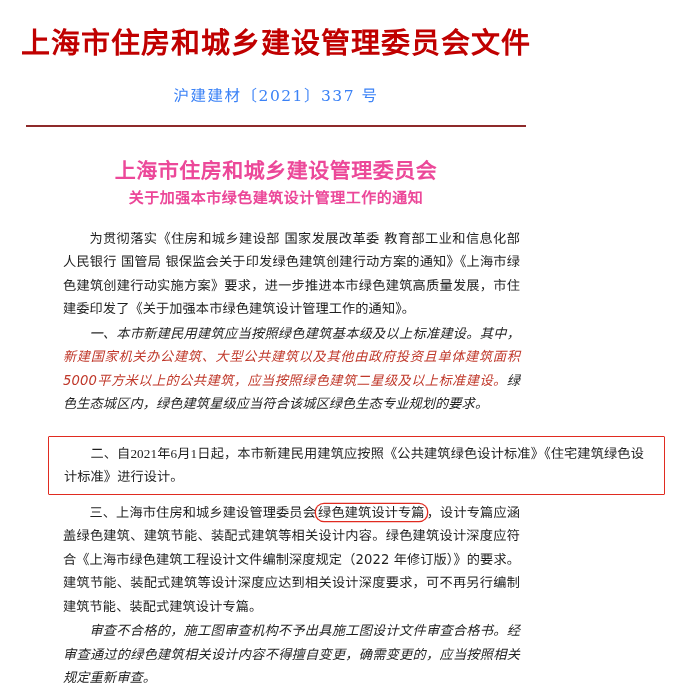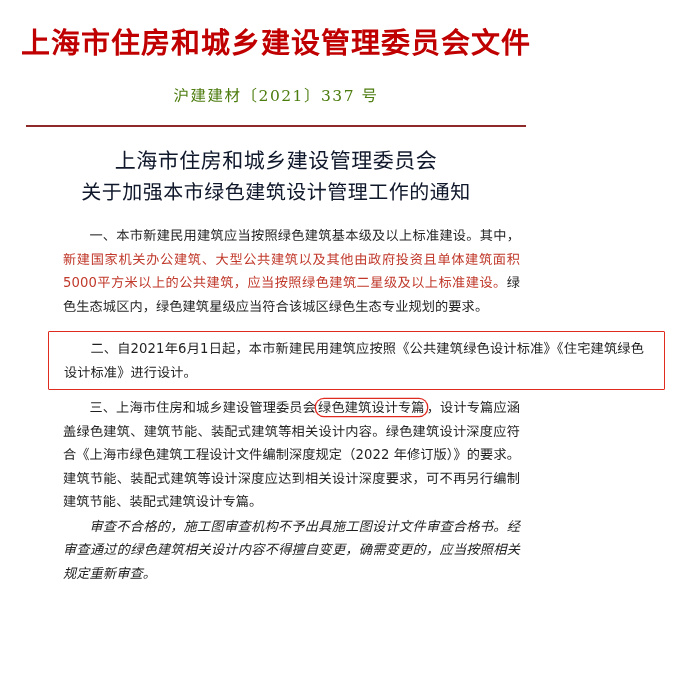--- a/index.html
+++ b/index.html
@@ -36,44 +36,44 @@
     font-weight: 700;
     color: #c00000;
     letter-spacing: 1px;
     font-family: "DejaVu Sans", "Liberation Sans", sans-serif;
   }
   .doc-number {
     margin-top: 22px;
     text-align: center;
     font-size: 15.5px;
     letter-spacing: 1.5px;
-    color: #4d7c0f;
+    color: #3b82f6;
     font-family: "DejaVu Serif", "Liberation Serif", serif;
   }
   .red-rule {
     margin: 20px auto 0 auto;
     width: 500px;
     height: 2px;
     background: #8e2a2a;
   }
 
   
   .doc-title {
-    margin-top: 18px;
+    margin-top: 28px;
     text-align: center;
-    font-weight: 400;
-    color: #0f172a;
+    font-weight: 700;
+    color: #ec4899;
   }
   .doc-title .line1 {
     font-size: 21px;
     line-height: 1.55;
     letter-spacing: 0.5px;
   }
   .doc-title .line2 {
-    font-size: 20px;
+    font-size: 15px;
     line-height: 1.55;
     letter-spacing: 0.5px;
   }
 
   
   .body-block {
     margin: 16px 0 0 0;
     padding: 0 32px 0 63px;
     box-sizing: border-box;
   }
@@ -104,26 +104,27 @@
     box-shadow: 0 0 0 1.3px #e02b20;
     padding: 1px 2px;
     -webkit-box-decoration-break: clone;
     box-decoration-break: clone;
     border-radius: 8px;
   }
 
   
   .block-box {
     position: relative;
-    margin: 13px 0 6px -15px;
+    margin: 20px 0 6px -15px;
     padding: 5px 20px 5px 15px;
     border: 1.5px solid #e02b20;
     box-sizing: border-box;
     width: 617px;
     border-radius: 1px;
+    font-family: Liberation Serif, serif;
   }
   .block-box .para {
     margin: 0;
   }
 
   
   .run-box {
     box-shadow: 0 0 0 1.4px #e02b20;
     padding: 2px 2px;
     -webkit-box-decoration-break: clone;
@@ -141,20 +142,21 @@
     <div class="red-rule"></div>
   </div>
 
   <div class="doc-title">
     <div class="line1">上海市住房和城乡建设管理委员会</div>
     <div class="line2">关于加强本市绿色建筑设计管理工作的通知</div>
   </div>
 
   <div class="body-block">
 
+    <p class="para indent">为贯彻落实《住房和城乡建设部 国家发展改革委 教育部工业和信息化部 人民银行 国管局 银保监会关于印发绿色建筑创建行动方案的通知》《上海市绿色建筑创建行动实施方案》要求，进一步推进本市绿色建筑高质量发展，市住建委印发了《关于加强本市绿色建筑设计管理工作的通知》。</p>
 
     <p class="para indent"><span>一、本市新建民用建筑应当按照绿色建筑基本级及以上标准建设。其中，</span><span class="red-text">新建国家机关办公建筑、大型公共建筑以及其他由政府投资且单体建筑面积5000平方米以上的公共建筑，应当按照绿色建筑二星级及以上标准建设。</span><span>绿色生态城区内，绿色建筑星级应当符合该城区绿色生态专业规划的要求。</span></p>
 
     <div class="block-box">
       <p class="para indent">二、自2021年6月1日起，本市新建民用建筑应按照《公共建筑绿色设计标准》《住宅建筑绿色设计标准》进行设计。</p>
     </div>
 
     <p class="para indent"><span>三、上海市住房和城乡建设管理委员会</span><span class="boxed">绿色建筑设计专篇</span><span>，设计专篇应涵盖绿色建筑、建筑节能、装配式建筑等相关设计内容。绿色建筑设计深度应符合《上海市绿色建筑工程设计文件编制深度规定（2022 年修订版）》的要求。建筑节能、装配式建筑等设计深度应达到相关设计深度要求，可不再另行编制建筑节能、装配式建筑设计专篇。</span></p>
 
 

